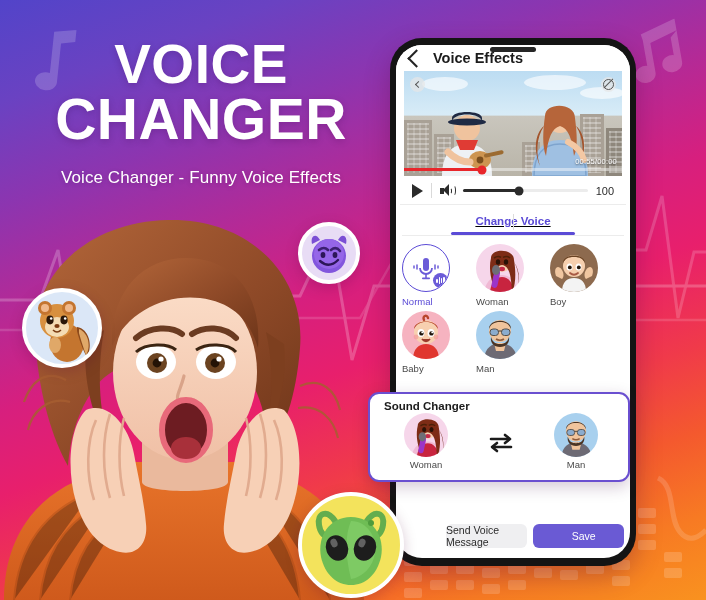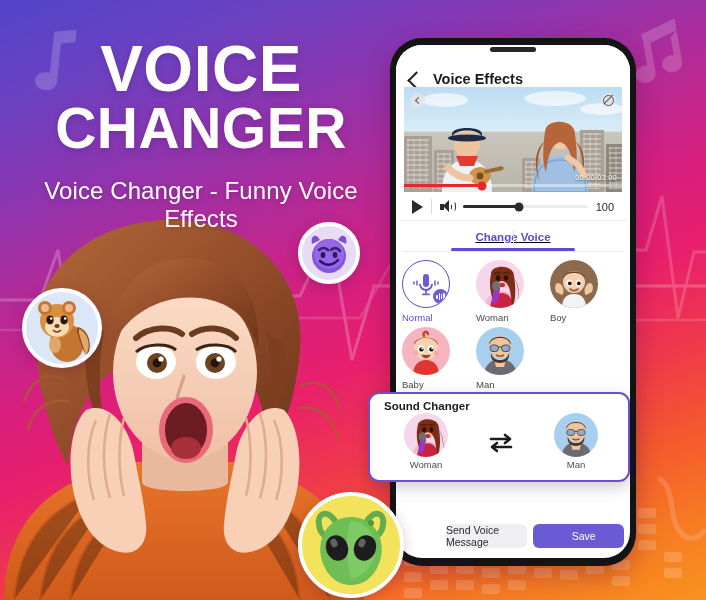--- a/index.html
+++ b/index.html
@@ -36,26 +36,26 @@
   }
   .note-left  { left:24px;  top:28px;  font-size:78px; transform:rotate(6deg); }
   .note-right { right:16px; top:22px;  font-size:72px; transform:rotate(-10deg); }
 
   
   .headline {
     position:absolute; left:36px; top:38px; width:330px;
     text-align:center; color:#fff; z-index:6;
   }
   .headline .l1, .headline .l2 {
-    font-weight:bold; font-size:64px; letter-spacing:.5px; line-height:.98;
+    font-weight:bold; font-size:55px; letter-spacing:.5px; line-height:.98;
     text-shadow:0 2px 7px rgba(60,0,70,.22);
   }
   .headline .l2 { font-size:57px; }
   .subtitle {
-    margin-top:20px; font-size:24px; color:#fff; letter-spacing:.1px;
+    margin-top:20px; font-size:17px; color:#fff; letter-spacing:.1px;
     text-shadow:0 1px 4px rgba(60,0,70,.25);
   }
 
   
   .hero {
     position:absolute; left:0; bottom:0; width:372px; height:420px;
     z-index:4; overflow:hidden;
   }
 
   
@@ -82,21 +82,21 @@
     width:100%; height:100%; background:#ffffff; border-radius:26px;
     overflow:hidden; position:relative;
   }
   .notch {
     position:absolute; top:2px; left:50%; transform:translateX(-50%);
     width:46px; height:5px; background:#262626; border-radius:4px; z-index:3;
   }
 
   
   .appbar {
-    height:42px; display:flex; align-items:flex-end; gap:10px;
+    height:26px; display:flex; align-items:center; gap:10px;
     padding:0 12px; background:#fff;
   }
   .back-chevron {
     width:13px; height:13px; border-left:2.2px solid #222;
     border-bottom:2.2px solid #222; transform:rotate(45deg); flex:none;
     margin-left:2px;
   }
   .appbar-title { font-size:14.5px; font-weight:bold; color:#1b1b1b; }
 
   
@@ -488,21 +488,21 @@
         <path d="M46,52 C54,56 60,62 62,70" stroke="#f3c8a4" stroke-width="6" fill="none" stroke-linecap="round"></path>
       </svg>
 
       <div class="vbtn left">
         <div class="chev"></div>
       </div>
       <div class="vbtn right">
         <div class="mute-glyph"></div>
       </div>
 
-      <div class="timestamp">00:00/03:00</div>
+      <div class="timestamp">00:55/00:00</div>
       <div class="seekbar">
         <div class="filled"></div>
         <div class="knob"></div>
       </div>
     </div>
 
     <div class="controls">
       <div class="play-tri"></div>
       <div class="divider-v"></div>
       <div class="spk">

